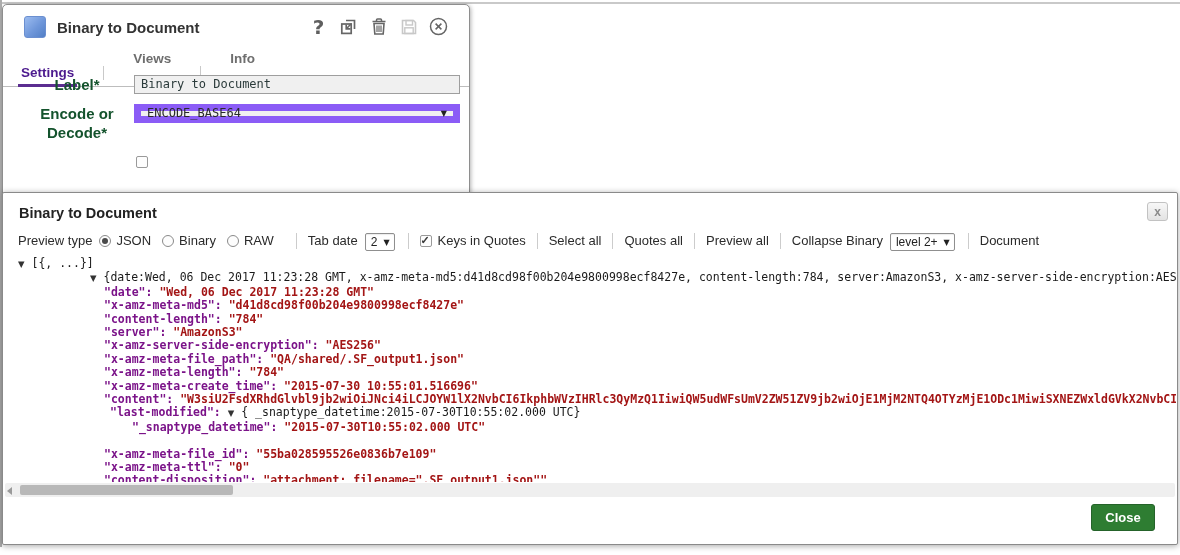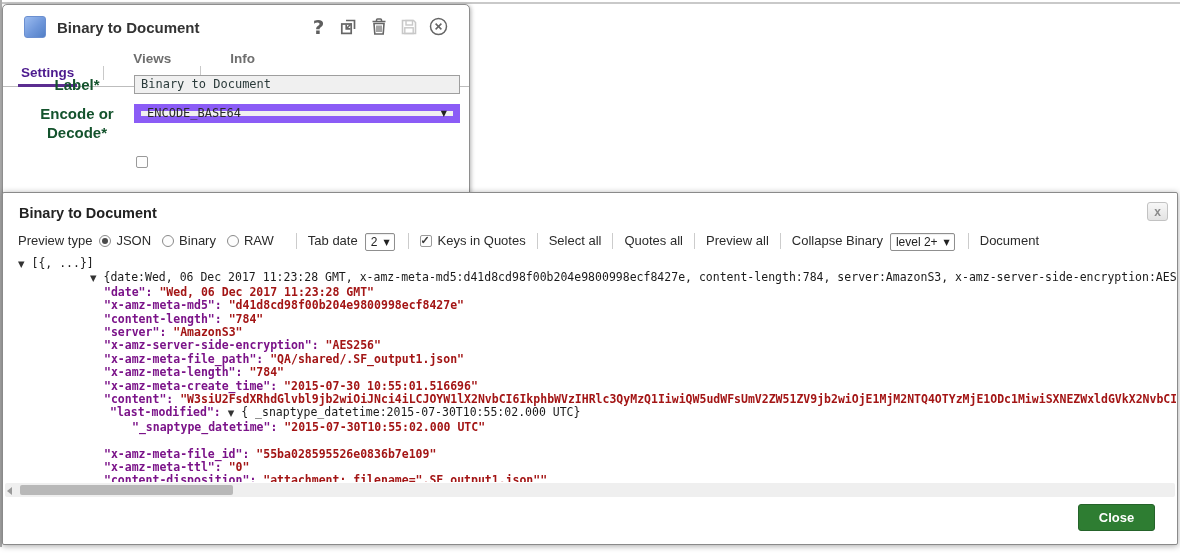--- a/index.html
+++ b/index.html
@@ -70,21 +70,21 @@
   .j-mk { font-family:"DejaVu Sans", sans-serif; font-size:8.5px; color:#333; cursor:pointer; }
   .j-pl { color:#1a1a1a; }
   .j-k { color:#7b1389; font-weight:bold; }
   .j-v { color:#a31515; font-weight:bold; }
 
   .hscroll { position:absolute; left:2px; top:290px; width:1170px; height:14px; background:#efefef; border-radius:2px; }
   .hs-arrow { position:absolute; left:2px; top:4px; width:0; height:0;
               border-top:4px solid transparent; border-bottom:4px solid transparent; border-right:5px solid #9a9a9a; }
   .hs-thumb { position:absolute; left:15px; top:2px; width:213px; height:10px; background:#b8b8b8; border-radius:2px; cursor:pointer; }
 
-  .close-btn { position:absolute; right:22px; bottom:13px; width:77px; height:27px; background:#2e7d32;
+  .close-btn { position:absolute; right:22px; bottom:13px; width:64px; height:27px; background:#2e7d32;
                border:1px solid #25632a; border-radius:3px; color:#fff; font-size:13px; font-weight:bold;
                display:flex; align-items:center; justify-content:center; cursor:pointer; }
 
   svg { display:block; }
 </style>
 </head>
 <body>
 
 <div class="stage">
   <div class="topline"></div>

